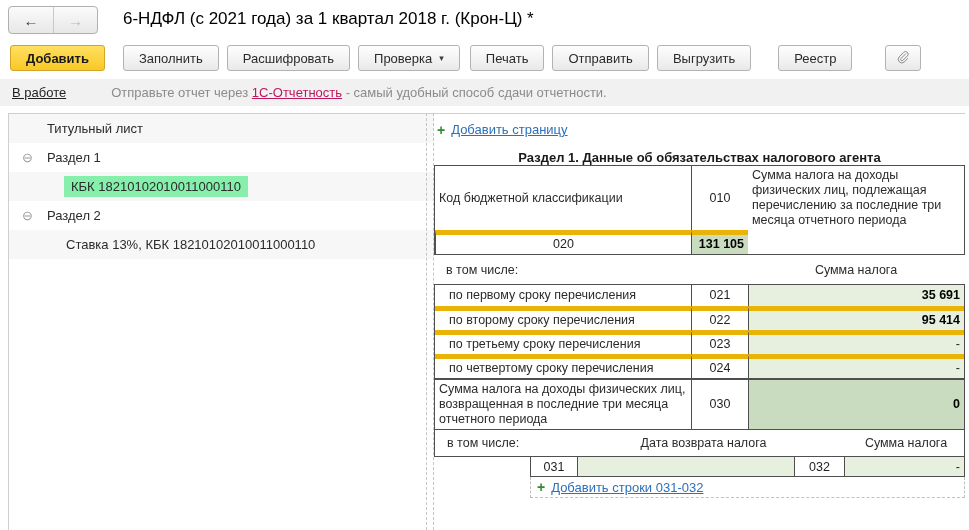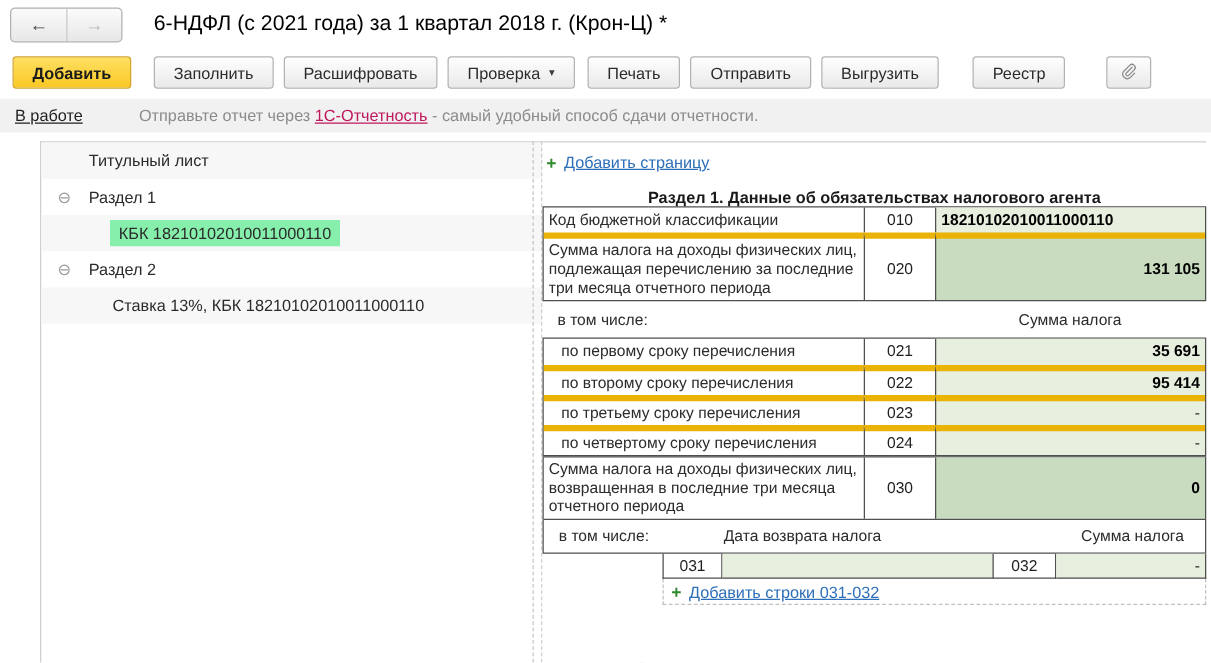--- a/index.html
+++ b/index.html
@@ -44,21 +44,21 @@
     position:absolute;top:79px;left:0;right:0;height:27px;background:#f1f1f1;
     display:flex;align-items:center;font-size:13px;
   }
   .status-state{margin-left:12px;color:#1f1f1f;text-decoration:underline;cursor:pointer;}
   .status-msg{margin-left:45px;color:#8b8b8b;}
   .inline-link{color:#be185d;text-decoration:underline;cursor:pointer;}
 
   
   .left-panel{
     position:absolute;left:8px;top:113px;width:482px;bottom:-1px;
-    border:1px solid #cfcfcf;border-bottom:none;background:#fff;margin-left:24px;
+    border:1px solid #cfcfcf;border-bottom:none;background:#fff;
   }
   .tree-row{height:29px;display:flex;align-items:center;position:relative;color:#2b2b2b;cursor:default;}
   .tree-row.stripe{background:#f7f7f7;}
   .expander{position:absolute;left:13px;top:8px;color:#9a9a9a;font-size:13px;line-height:1;cursor:pointer;}
   .tree-label{white-space:nowrap;}
   .lvl1{padding-left:38px;}
   .lvl2{padding-left:57px;}
   .hl{background:#86efac;padding:3px 7px;margin-left:-2px;}
 
   
@@ -90,21 +90,21 @@
   .bold{font-weight:bold;color:#000;}
   .r21{min-height:21px;}
   .r20{min-height:20px;}
 
   .sec1{position:relative;height:29px;font-size:12.5px;color:#2b2b2b;}
   .sec1 .sec-label{position:absolute;left:12px;top:8px;}
   .sec1 .sec-sum{position:absolute;left:313px;width:218px;top:8px;text-align:center;}
 
   .sec2{grid-column:1 / -1;position:relative;height:27px;border-top:1px solid #4f4f4f;font-size:12.5px;color:#2b2b2b;}
   .sec2 .sec-label{position:absolute;left:12px;top:6px;}
-  .sec2 .sec-date{position:absolute;left:144px;width:217px;top:6px;}
+  .sec2 .sec-date{position:absolute;left:160px;width:217px;top:6px;text-align:center;}
   .sec2 .sec-sum{position:absolute;left:411px;width:120px;top:6px;text-align:center;}
 
   .row031{display:grid;grid-template-columns:96px 48px 217px 50px 120px;}
   .row031 .c{border-bottom:1px solid #4f4f4f;border-right:1px solid #4f4f4f;min-height:20px;
     padding:2px 4px;font-size:12.5px;display:flex;align-items:center;}
   .row031 .c.first{border-left:1px solid #4f4f4f;}
   .row031 .c.code{justify-content:center;}
   .row031 .c.value{justify-content:flex-end;}
   .row031 .spacer{border:none;}
 
@@ -188,21 +188,20 @@
   <div class="add-page">
     <span class="plus">+</span>
     <a class="form-link">Добавить страницу</a>
   </div>
 
   <div class="form-title">Раздел 1. Данные об обязательствах налогового агента</div>
 
   <div class="tbl tbl1">
     <div class="cell label r20">Код бюджетной классификации</div>
     <div class="cell code r20">010</div>
-    <div class="cell value left green-light bold r20">18210102010011000110</div>
 
     <div class="cell label">Сумма налога на доходы физических лиц, подлежащая перечислению за последние три месяца отчетного периода</div>
     <div class="cell code">020</div>
     <div class="cell value green-dark bold">131 105</div>
   </div>
 
   <div class="sec1">
     <span class="sec-label">в том числе:</span>
     <span class="sec-sum">Сумма налога</span>
   </div>

